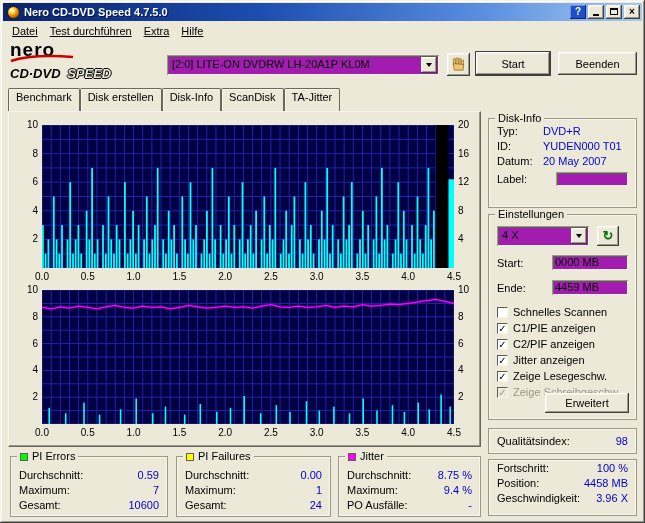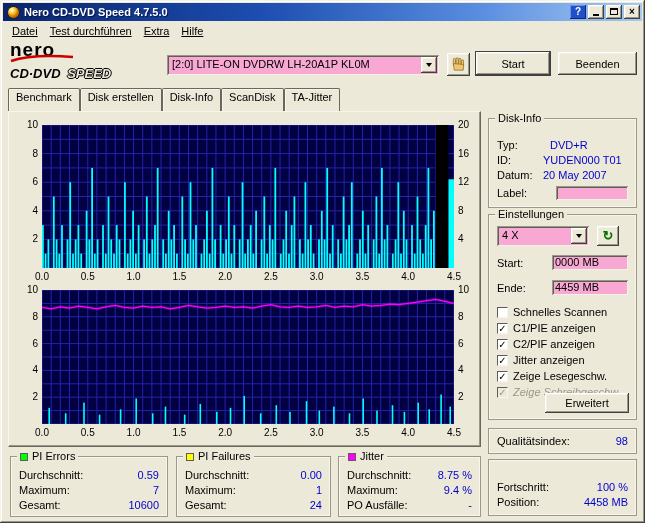--- a/index.html
+++ b/index.html
@@ -1,21 +1,21 @@
 <!DOCTYPE html>
 <html><head>
 <meta charset="utf-8">
 <style>
   html,body{margin:0;padding:0;background:#ece9d8;}
   #app{position:relative;width:645px;height:523px;background:#ece9d8;overflow:hidden;
        font-family:"Liberation Sans",sans-serif;font-size:11px;color:#000;
        box-shadow:inset -1px -1px #404040,inset 1px 1px #f4f1e7,inset -2px -2px #9a9889,inset 2px 2px #ffffff;}
   .btn3d{background:#ece9d8;border:none;font-family:inherit;
        box-shadow:inset -1px -1px #404040,inset 1px 1px #ffffff,inset -2px -2px #9a9889,inset 2px 2px #f4f1e7;}
-  .sunken{background:#f9a8d4;box-shadow:inset 1px 1px #9a9889,inset -1px -1px #f4f1e7,inset 2px 2px #5f5d55;}
+  .sunken{background:#a21caf;box-shadow:inset 1px 1px #9a9889,inset -1px -1px #f4f1e7,inset 2px 2px #5f5d55;}
   
   .titlebar{position:absolute;left:3px;top:3px;right:3px;height:18px;display:flex;align-items:center;padding:0 2px;
        background:linear-gradient(90deg,#0a246a 0%,#1c4db0 40%,#5a8ee0 75%,#a6caf0 100%);color:#fff;font-weight:bold;}
   .appicon{width:13px;height:13px;margin:0 4px 0 2px;border-radius:50%;box-sizing:border-box;border:1px solid #222;
        background:radial-gradient(circle at 35% 30%,#ffffff 0%,#ffd94a 25%,#e08000 55%,#703800 100%);}
   .title{white-space:nowrap;text-shadow:1px 1px 1px #00124a;}
   .tbtns{margin-left:auto;display:flex;gap:2px;align-items:center;}
   .tbtn{width:16px;height:14px;padding:0;font-size:10px;line-height:12px;text-align:center;color:#000;font-weight:bold;}
   .tbtn.help{background:#2050c8;color:#fff;box-shadow:inset -1px -1px #102870,inset 1px 1px #6a92e8;}
   .min-glyph{display:inline-block;width:6px;height:2px;background:#000;margin-top:8px;}
@@ -55,42 +55,42 @@
   .tkl{width:20px;text-align:right;}
   .tkr{width:20px;text-align:left;}
   
   .group{position:absolute;background:#ece9d8;border:1px solid #9a9889;box-sizing:border-box;
        box-shadow:inset 0 0 0 1px #f7f5ec;}
   .legend{position:absolute;top:-7px;left:6px;background:#ece9d8;padding:0 3px;line-height:13px;}
   .grow{display:flex;align-items:center;padding:0 8px;height:15px;}
   .gl{color:#000;white-space:nowrap;}
   .gv{margin-left:auto;color:var(--value-color,#0000cd);white-space:nowrap;}
   .diskinfo{left:488px;top:118px;width:149px;height:90px;}
-  .diskinfo .grow:first-of-type{margin-top:18px;gap:7px;}
+  .diskinfo .grow:first-of-type{margin-top:4px;}
   .diskinfo .gl{width:46px;}
   .diskinfo .gv{margin-left:0;}
   .labelfield{margin-left:auto;width:72px;height:14px;}
   .settingsg{left:488px;top:214px;width:149px;height:206px;}
   .srow{display:flex;align-items:center;padding:0 8px;}
   .speedrow{margin-top:11px;height:20px;}
   .speedsel{position:relative;width:92px;height:20px;}
   .refreshbtn{margin-left:8px;width:22px;height:20px;padding:0;font-size:13px;line-height:16px;color:#007000;font-weight:bold;}
   .fieldrow{margin-top:8px;height:17px;}
   .fieldrow .gl{width:36px;}
   .field{margin-left:auto;width:70px;height:13px;padding:1px 3px;white-space:nowrap;}
   .cbrow{display:flex;align-items:center;gap:5px;padding:0 8px;height:16px;}
   .cbrow.first{margin-top:8px;}
   .cb{width:11px;height:11px;background:#fff;box-sizing:border-box;border:1px solid;border-color:#5f5d55 #f7f5ec #f7f5ec #5f5d55;
       font-size:10px;line-height:9px;text-align:center;color:#000;flex:0 0 auto;}
   .cbrow.disabled .cb{color:#9a9889;background:#ece9d8;}
-  .cbrow.disabled .cbl{color:#9a9889;font-style:italic;}
+  .cbrow.disabled .cbl{color:#9a9889;}
   .advbtn{position:absolute;right:7px;bottom:6px;width:84px;height:20px;}
   .qualityg{left:488px;top:428px;width:149px;height:26px;display:flex;align-items:center;padding:0 8px;}
   .qv{margin-left:auto;color:var(--value-color,#0000cd);}
-  .progressg{left:488px;top:459px;width:149px;height:57px;padding-top:19px;}
+  .progressg{left:488px;top:459px;width:149px;height:57px;padding-top:0;}
   
   .statbox{top:456px;height:61px;padding-top:10px;}
   .s1{left:10px;width:158px;}
   .s2{left:176px;width:155px;}
   .s3{left:338px;width:143px;}
   .slegend{display:flex;align-items:center;gap:4px;}
   .swatch{width:8px;height:8px;border:1px solid #5f5d55;display:inline-block;box-sizing:border-box;}
 </style>
 </head>
 <body>
@@ -549,20 +549,24 @@
 
   <div class="group progressg">
     <div class="grow">
       <span class="gl">Fortschritt:</span>
       <span class="gv">100 %</span>
     </div>
     <div class="grow">
       <span class="gl">Position:</span>
       <span class="gv">4458 MB</span>
     </div>
+    <div class="grow">
+      <span class="gl">Geschwindigkeit:</span>
+      <span class="gv">3.96 X</span>
+    </div>
   </div>
 
   <div class="group statbox s1">
     <span class="legend slegend">
       <span class="swatch" style="background: rgb(0, 255, 0);"></span>
       <span>PI Errors</span>
     </span>
     <div class="grow">
         <span class="gl">Durchschnitt:</span>
         <span class="gv">0.59</span>

